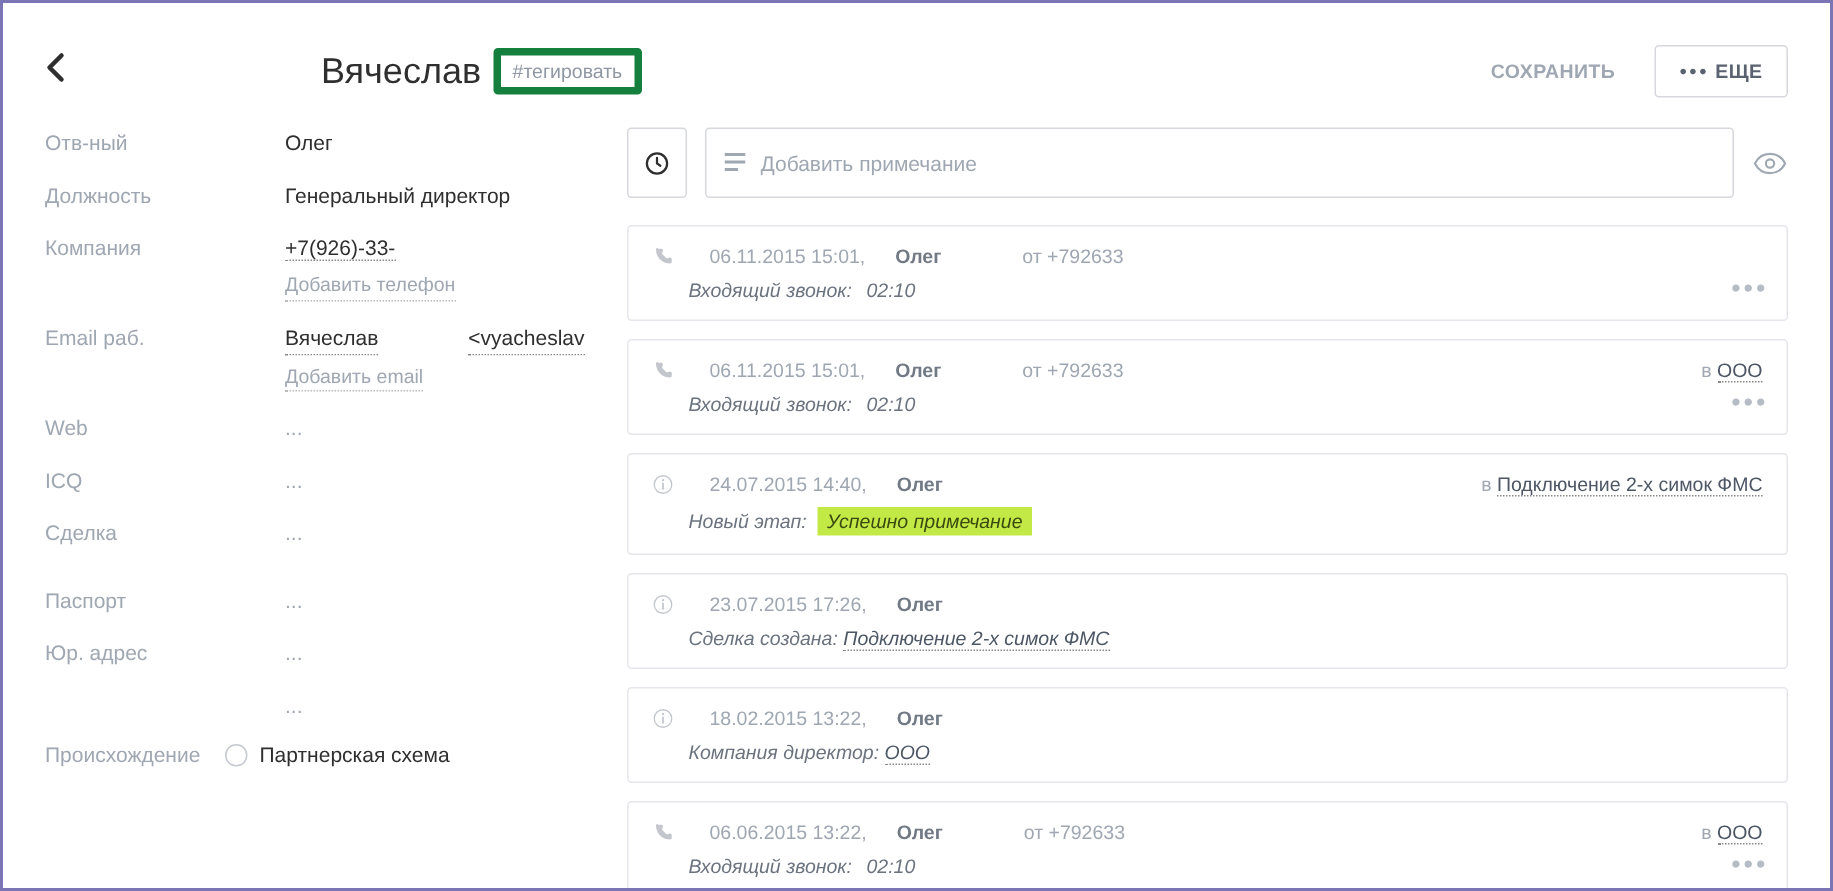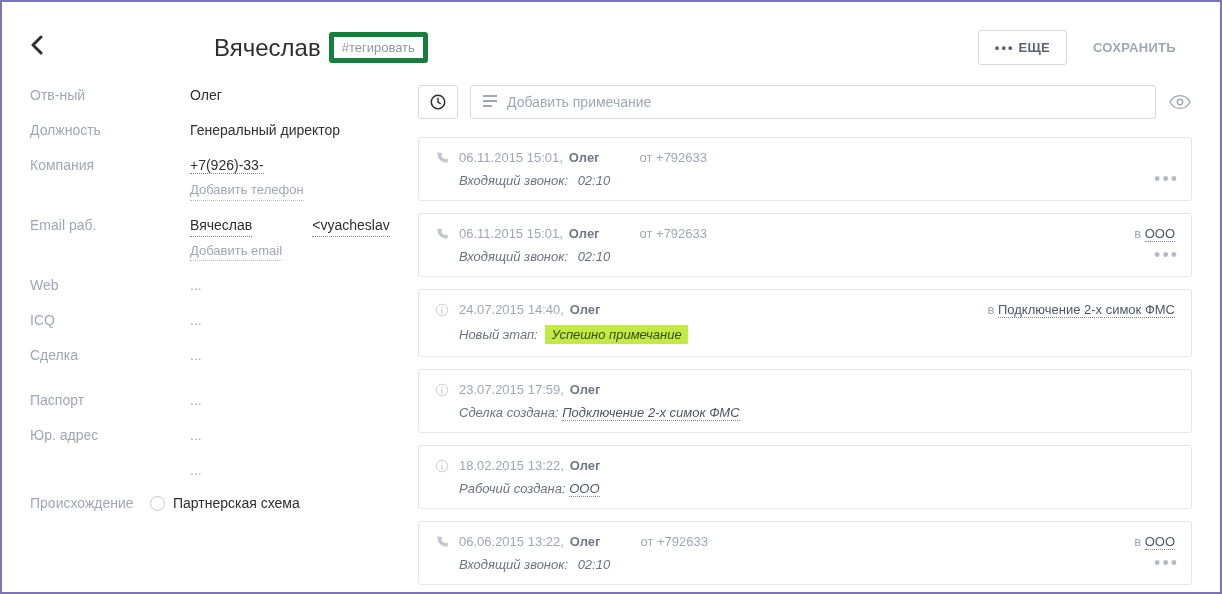--- a/index.html
+++ b/index.html
@@ -125,21 +125,21 @@
     justify-content: center;
     cursor: pointer;
   }
   .note-input {
     flex: 1;
     border: 1px solid #d6d8dd;
     border-radius: 3px;
     display: flex;
     align-items: center;
     padding: 0 12px;
-    height: 34px;
+    height: 47px;
   }
   .note-input .lines { color: #9fa7b2; margin-right: 10px; font-size: 14px; }
   .note-input input {
     border: none; outline: none; font-size: 14px; flex: 1; color: #2f2f2f;
   }
   .note-input input::placeholder { color: #9fa7b2; }
   .eye {
     width: 24px;
     display: flex;
     align-items: center;
@@ -156,21 +156,21 @@
     border: 1px solid #e4e6eb;
     border-radius: 3px;
     padding: 12px 16px 12px 16px;
     position: relative;
   }
   .card-head {
     display: flex;
     align-items: center;
     font-size: 13px;
     color: #9fa7b2;
-    gap: 6px;
+    gap: 20px;
   }
   .card-head .icon {
     width: 18px;
     display: inline-flex;
     align-items: center;
     color: #c3c7cd;
     flex-shrink: 0;
   }
   .card-head .timestamp {}
   .card-head .owner { font-weight: 600; color: #717985; }
@@ -208,22 +208,22 @@
 
 <div class="header">
   <div class="back-arrow">
     <svg width="14" height="20" viewBox="0 0 14 20">
         <path d="M11 2 L3 10 L11 18" stroke="#2f2f2f" stroke-width="3" fill="none" stroke-linecap="round" stroke-linejoin="round"></path>
       </svg>
   </div>
   <span class="contact-name">Вячеслав</span>
   <span class="tag-btn">#тегировать</span>
   <div class="header-right">
+    <button class="btn save">СОХРАНИТЬ</button>
     <button class="btn"><span class="dots">•••</span><span>ЕЩЕ</span></button>
-    <button class="btn save">СОХРАНИТЬ</button>
   </div>
 </div>
 
 <div class="content">
   <div class="left-col">
     <div class="field-row">
       <div class="field-label">Отв-ный</div>
       <div class="field-value">Олег</div>
     </div>
     <div class="field-row">
@@ -350,38 +350,38 @@
         </div>
         <div class="card">
           <div class="card-head">
             <span class="icon">
               <svg width="14" height="14" viewBox="0 0 24 24">
                 <circle cx="12" cy="12" r="10" stroke="#c3c7cd" stroke-width="1.5" fill="none"></circle>
                 <circle cx="12" cy="7" r="1.3" fill="#c3c7cd"></circle>
                 <rect x="11" y="10" width="2" height="8" fill="#c3c7cd"></rect>
               </svg>
             </span>
-            <span class="timestamp">23.07.2015 17:59,</span>
+            <span class="timestamp">23.07.2015 17:26,</span>
             <span class="owner">Олег</span>
           </div>
           <div class="card-body"><span>Сделка создана:</span> <span class="link">Подключение 2-х симок ФМС</span></div>
         </div>
         <div class="card">
           <div class="card-head">
             <span class="icon">
               <svg width="14" height="14" viewBox="0 0 24 24">
                 <circle cx="12" cy="12" r="10" stroke="#c3c7cd" stroke-width="1.5" fill="none"></circle>
                 <circle cx="12" cy="7" r="1.3" fill="#c3c7cd"></circle>
                 <rect x="11" y="10" width="2" height="8" fill="#c3c7cd"></rect>
               </svg>
             </span>
             <span class="timestamp">18.02.2015 13:22,</span>
             <span class="owner">Олег</span>
           </div>
-          <div class="card-body"><span>Рабочий создана:</span> <span class="link">ООО </span></div>
+          <div class="card-body"><span>Компания директор:</span> <span class="link">ООО </span></div>
         </div>
         <div class="card">
           <div class="card-head">
             <span class="icon">
               <svg width="14" height="14" viewBox="0 0 24 24">
                 <path d="M6 2c-1 0-2 1-2 2 0 9 7 16 16 16 1 0 2-1 2-2v-3c0-1-1-2-2-2l-3 1c-1 0-1 0-2-1l-3-3c-1-1-1-1-1-2l1-3c0-1-1-2-2-2H6z" fill="#c3c7cd"></path>
               </svg>
             </span>
             <span class="timestamp">06.06.2015 13:22,</span>
             <span class="owner">Олег</span>

